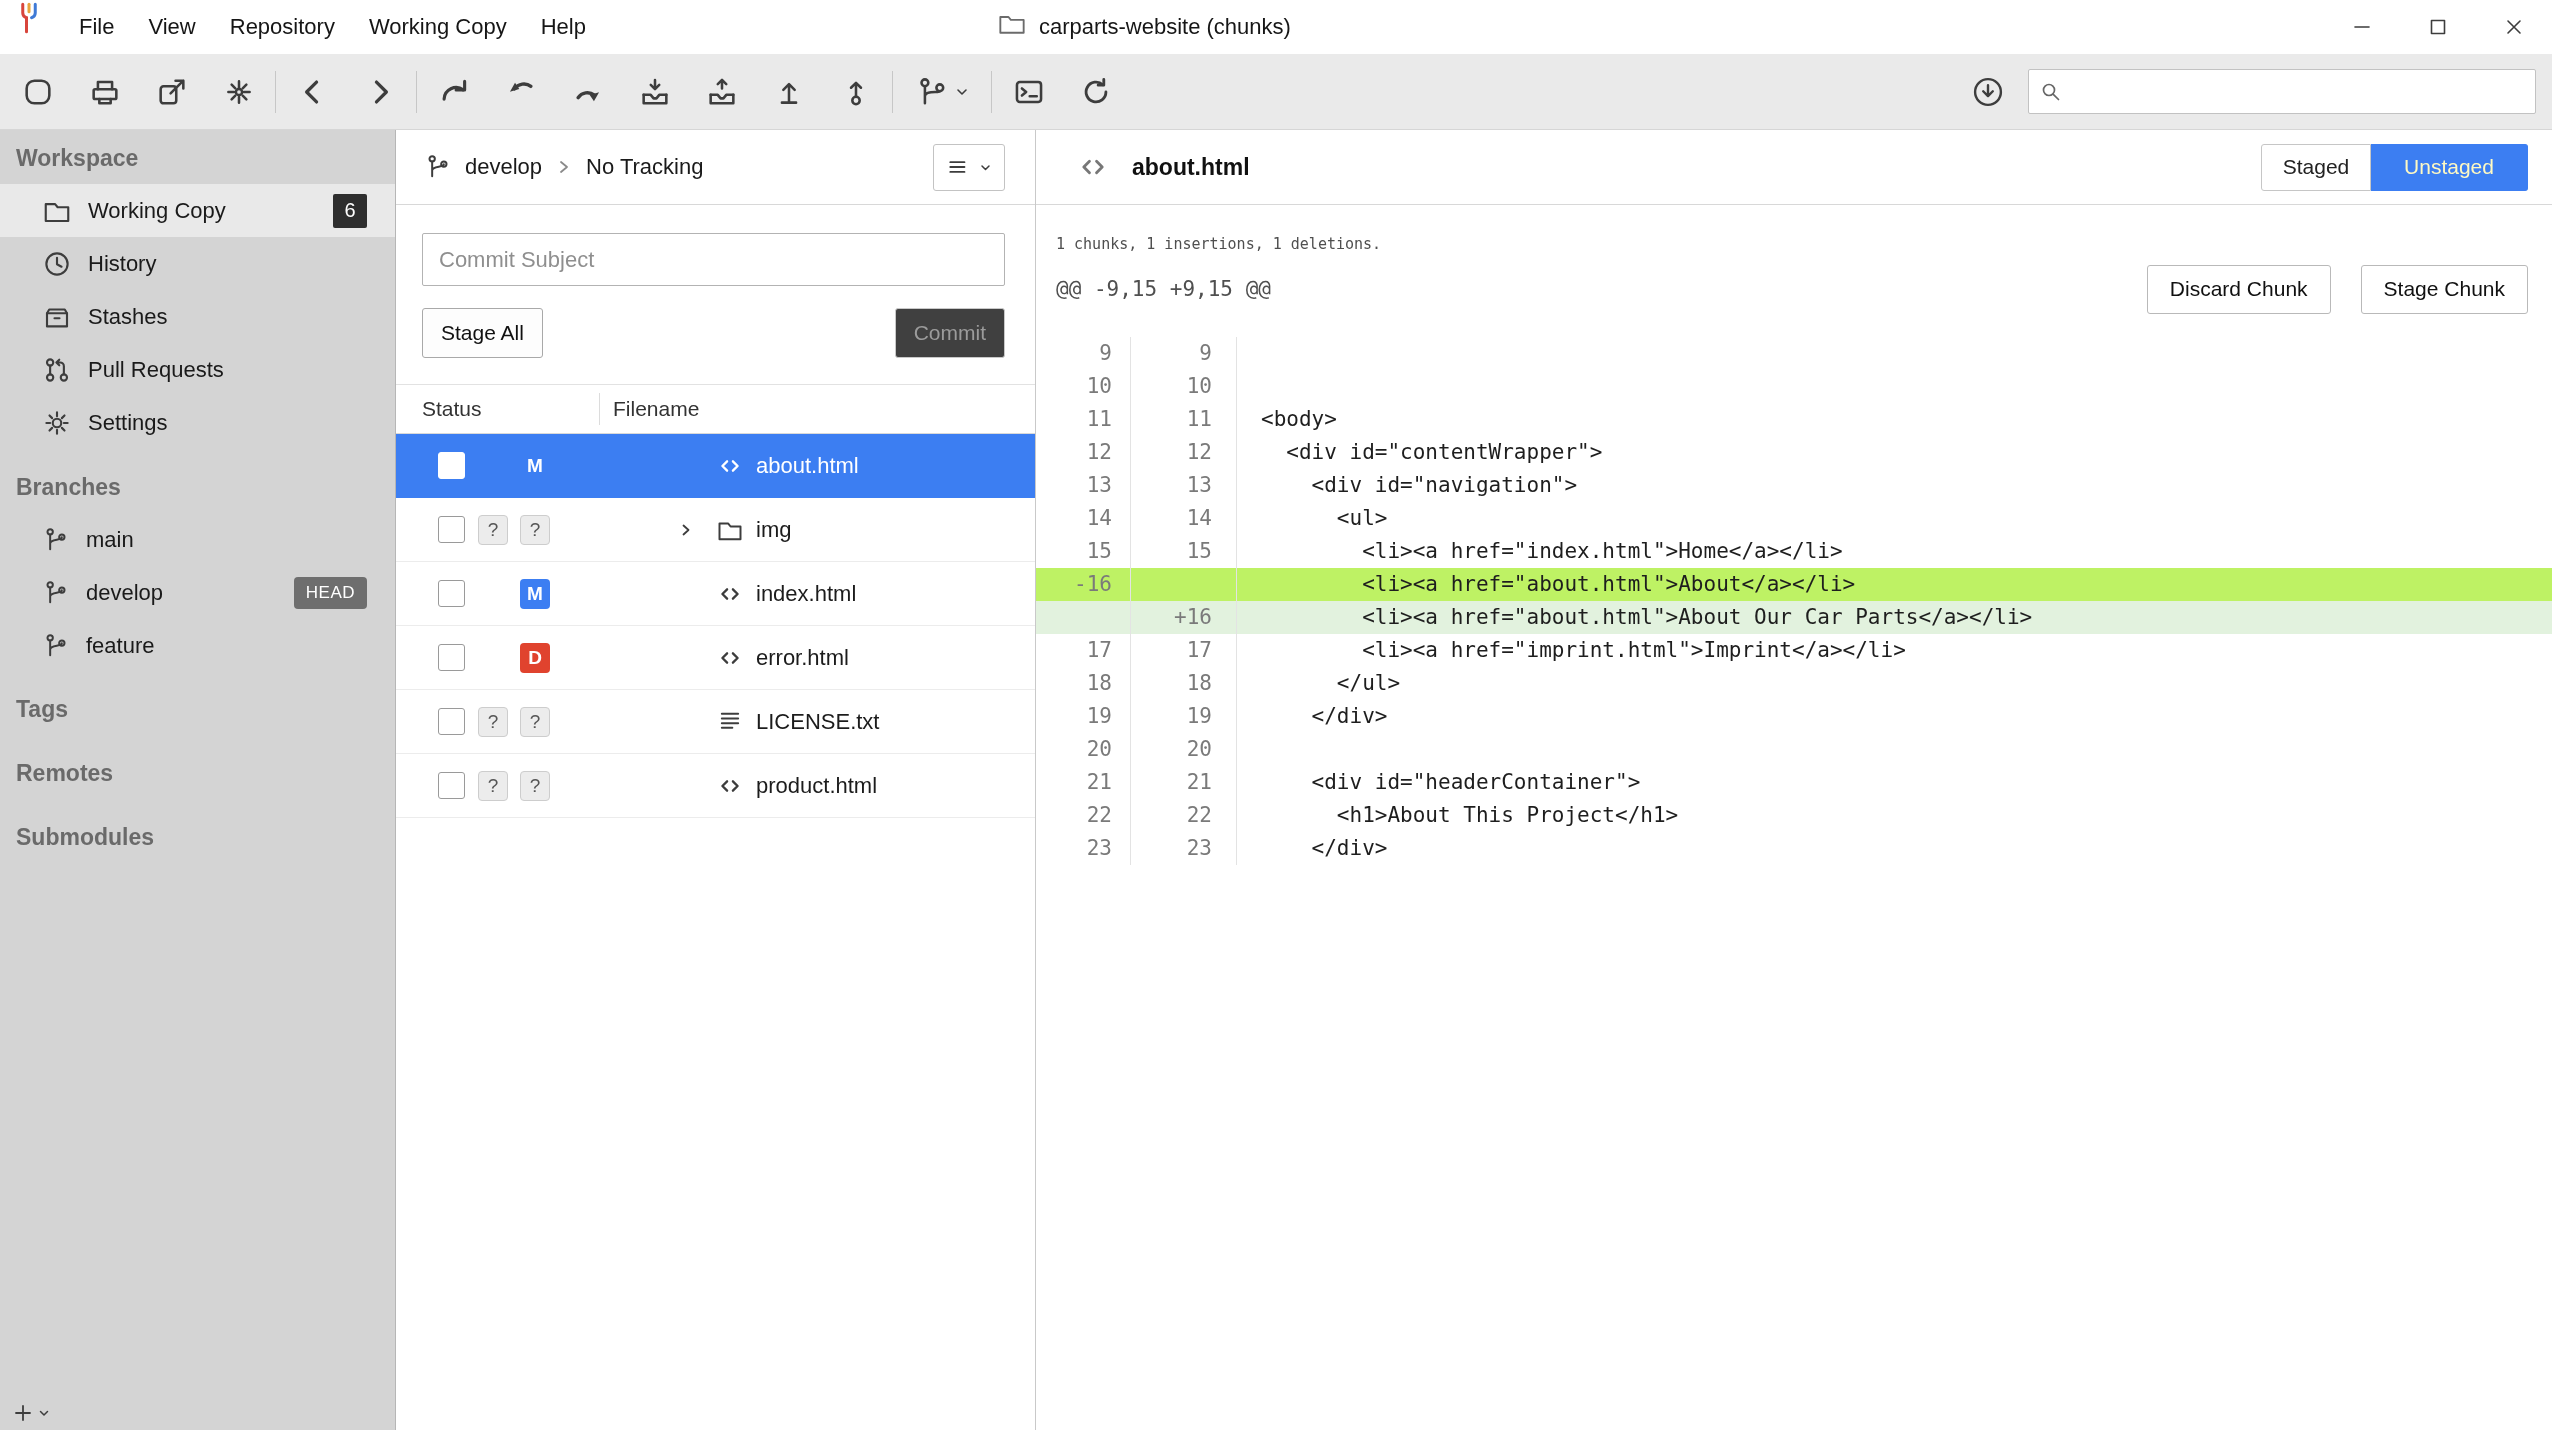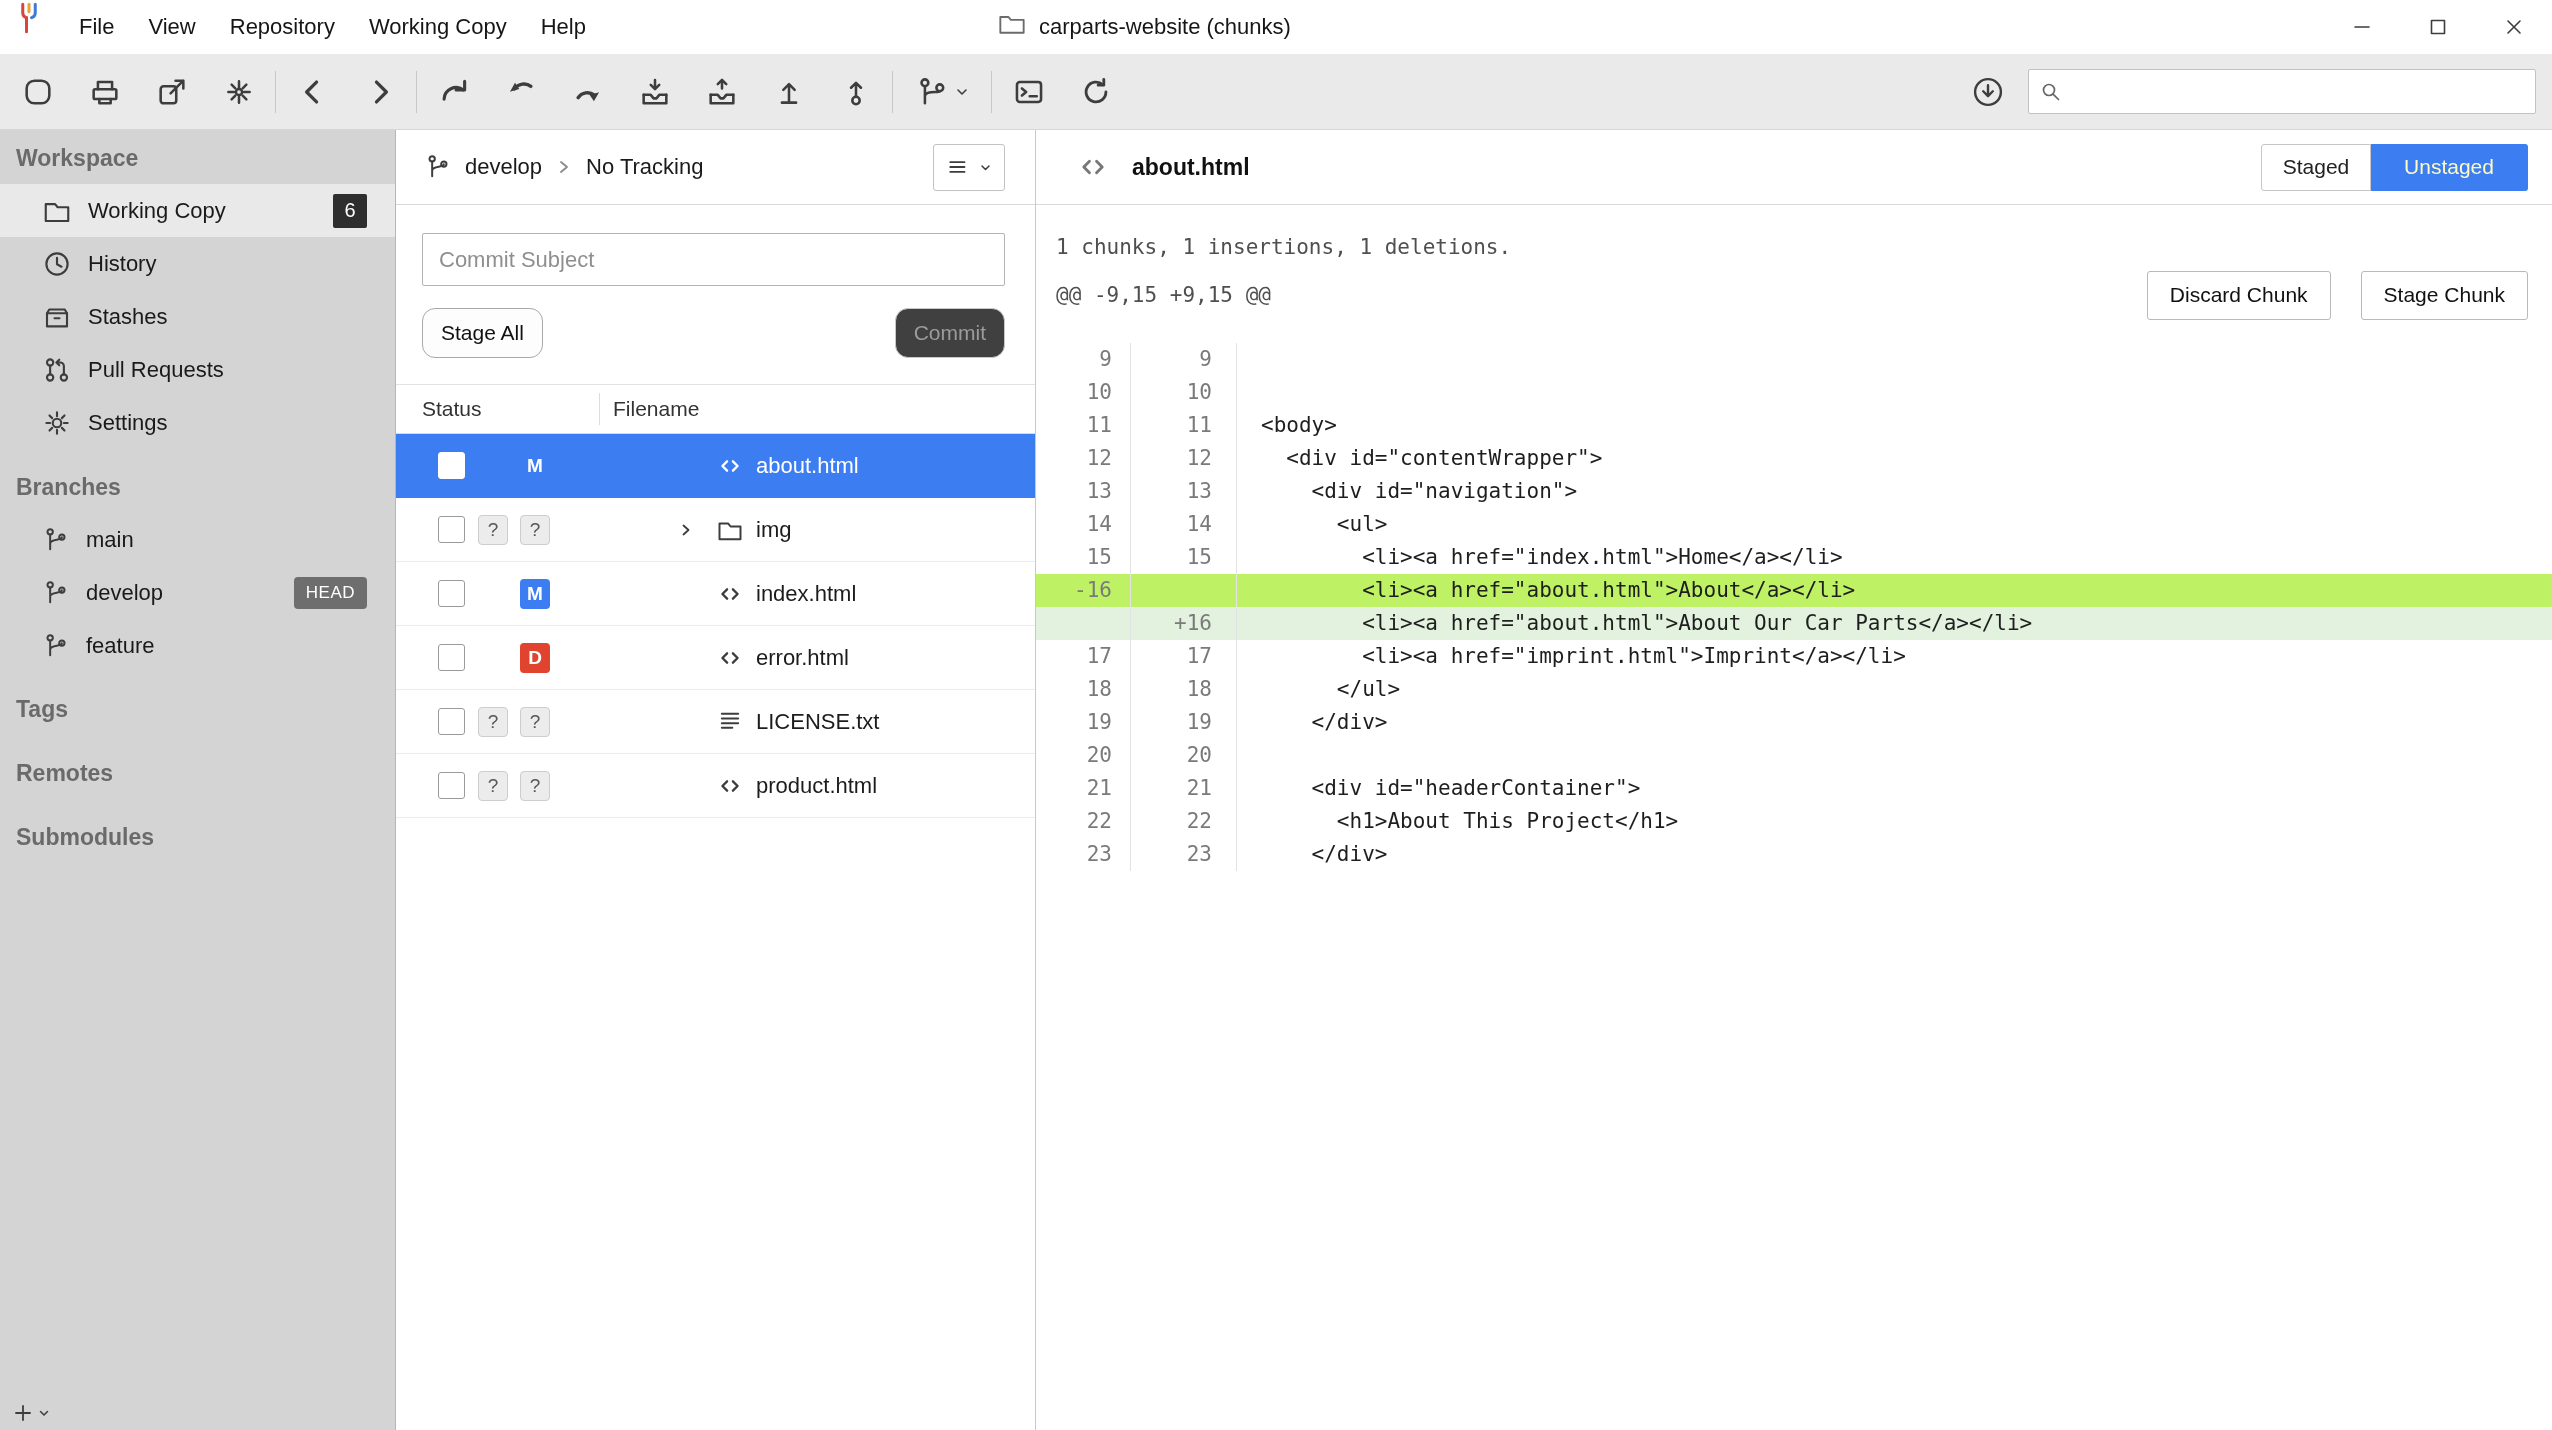--- a/index.html
+++ b/index.html
@@ -46,21 +46,21 @@
   .commitpanel { width:640px; flex:none; background:#fff; border-right:1px solid #c9c9c9; display:flex; flex-direction:column; }
   .panel-header { height:75px; flex:none; border-bottom:1px solid #d8d8d8; display:flex; align-items:center; }
   .commitpanel .panel-header { padding:0 30px 0 28px; gap:13px; font-size:22px; color:#1a1a1a; }
   .menu-btn { margin-left:auto; width:72px; height:47px; border:1px solid #c3c3c3; border-radius:3px; background:#fff; display:flex; align-items:center; justify-content:center; gap:7px; }
   .tracking { color:#1a1a1a; }
 
   .commit-body { padding:28px 30px 0 26px; }
   .subject-input { width:100%; height:53px; border:1px solid #b3b3b3; border-radius:2px; font-size:22px; padding:0 16px; color:#222; outline:none; font-family:"Liberation Sans",sans-serif; }
   .subject-input::placeholder { color:#8f8f8f; }
   .btnrow { display:flex; justify-content:space-between; margin-top:22px; }
-  .btn { height:50px; border:1px solid #a9a9a9; background:#fdfdfd; border-radius:13px; font-size:21px; padding:7px 18px; color:#111; font-family:"Liberation Sans",sans-serif; }
+  .btn { height:50px; border:1px solid #a9a9a9; background:#fdfdfd; border-radius:3px; font-size:21px; padding:7px 18px; color:#111; font-family:"Liberation Sans",sans-serif; }
   .btn.disabled { color:#9b9b9b; border-color:#c9c9c9; background:#404040; }
 
   .filetable { margin-top:26px; flex:1; display:flex; flex-direction:column; min-height:0; }
   .ft-header { height:50px; flex:none; border-top:1px solid #e2e2e2; border-bottom:1px solid #d9d9d9; display:flex; align-items:center; font-size:21px; color:#333; position:relative; }
   .col-status { width:203px; padding-left:26px; }
   .col-div { position:absolute; left:203px; top:8px; bottom:8px; width:1px; background:#dcdcdc; }
   .col-filename { padding-left:14px;text-align:center; }
 
   .frow { height:64px; flex:none; display:flex; align-items:center; border-bottom:1px solid #ececec; font-size:22px; color:#1c1c1c; }
   .frow.selected { background:#3c7ef2; color:#fff; border-bottom-color:transparent; }
@@ -78,21 +78,21 @@
   
   .diffpanel { flex:1; min-width:0; background:#fff; display:flex; flex-direction:column; }
   .diffpanel .panel-header { padding:0 24px 0 40px; gap:22px; }
   .df-name { font-weight:700; font-size:23px; color:#111; }
   .segmented { margin-left:auto; display:flex; }
   .seg { height:47px; display:flex; align-items:center; justify-content:center; font-size:21px; }
   .seg.staged { width:110px; background:#fff; border:1px solid #c6c6c6; border-radius:3px 0 0 3px; color:#222; }
   .seg.unstaged { width:157px; background:#3c7ef2; color:#fef9c3; border:1px solid #3c7ef2; border-left:none; border-radius:0 3px 3px 0; }
 
   .mono { font-family:"DejaVu Sans Mono","Liberation Mono",monospace; }
-  .diff-summary { margin:30px 0 0 20px; font-size:21px; color:#4f4f4f; }
+  .diff-summary { margin:30px 0 0 20px; font-size:15px; color:#4f4f4f; }
   .chunkbar { display:flex; align-items:center; margin:10px 24px 0 20px; height:52px; flex:none; }
   .chunk-text { font-size:21px; color:#4f4f4f; }
   .chunk-actions { margin-left:auto; display:flex; gap:30px; }
   .cbtn { height:49px; padding:0 22px; background:#fff; border:1px solid #b9b9b9; border-radius:3px; font-size:21px; color:#111; font-family:"Liberation Sans",sans-serif; }
 
   .difflines { margin-top:22px; }
   .drow { display:flex; height:33px; align-items:stretch; font-family:"DejaVu Sans Mono","Liberation Mono",monospace; font-size:21px; line-height:33px; }
   .g { flex:none; text-align:right; color:#7a7a7a; }
   .g.old { width:95px; padding-right:18px; border-right:1px solid #e3e3e3; }
   .g.new { width:106px; padding-right:24px; border-right:1px solid #e3e3e3; }

